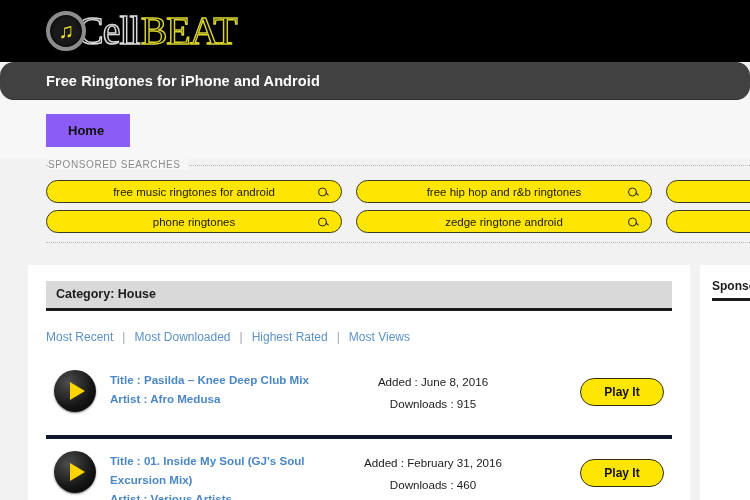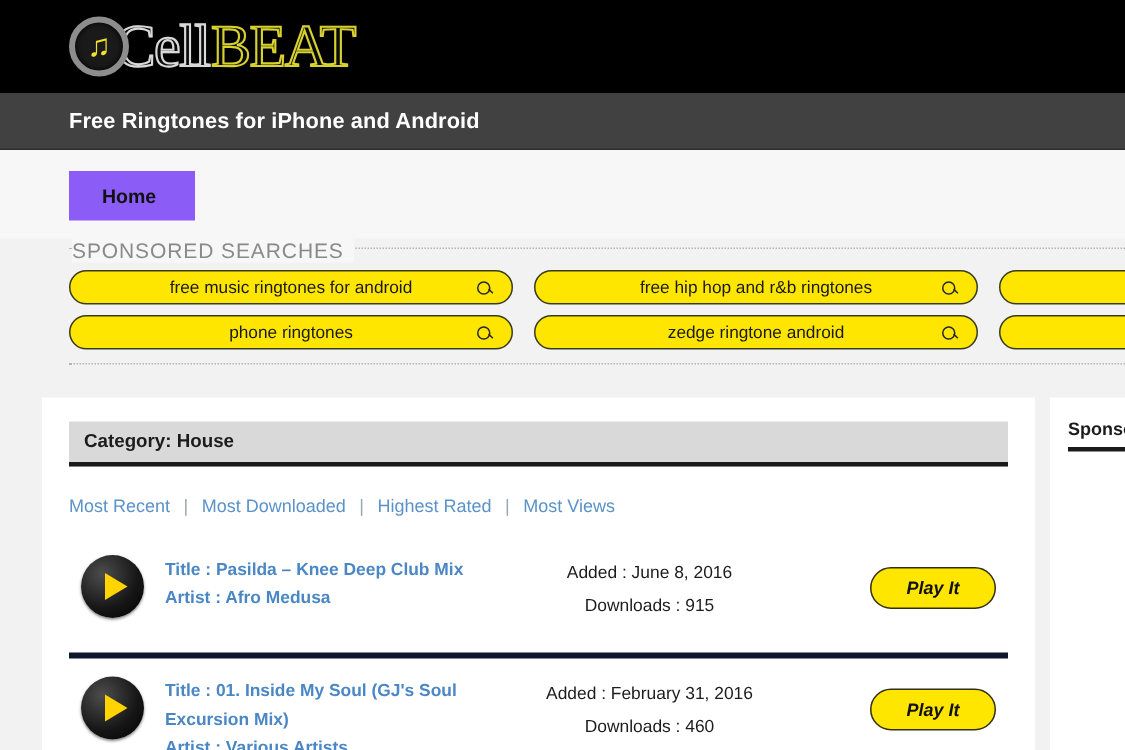--- a/index.html
+++ b/index.html
@@ -53,20 +53,21 @@
     margin-left: 1px;
   }
 
   
   .tagline-bar {
     height: 38px;
     background: #414141;
     display: flex; align-items: center;
     padding-left: 46px;
     border-bottom: 1px solid #2e2e2e;
+    border-radius: 14px;
   }
   .tagline {
     color: #fff; font-size: 14.5px; font-weight: bold;
     letter-spacing: .1px;
   }
 
   
   .nav-strip {
     background: #f7f7f7;
     padding: 14px 0 12px 46px;
@@ -90,21 +91,21 @@
     border-top: 1px dotted #b6b6b6;
     border-bottom: 1px dotted #b6b6b6;
     padding: 10px 0 9px 0;
     position: relative;
   }
   .sponsored-legend {
     position: absolute;
     top: -7px; left: 2px;
     background: #f7f7f7;
     padding-right: 7px;
-    font-size: 14px;
+    font-size: 10px;
     letter-spacing: .6px;
     color: #8a8a8a;
     text-transform: uppercase;
   }
   .ss-grid {
     display: flex; gap: 14px;
     margin-top: 4px;
   }
   .ss-col { display: flex; flex-direction: column; gap: 7px; }
   .ss-pill {
@@ -205,21 +206,20 @@
     background: #ffe600;
     border: 1.6px solid #332f12;
     border-radius: 14px;
     padding: 6px 0;
     width: 84px;
     text-align: center;
     font-size: 12px; font-weight: bold;
     color: #111;
     cursor: pointer;
     font-family: "Liberation Sans", sans-serif;
-    font-style: italic;
   }
 
   
   .sidebar {
     margin-left: 10px;
     background: #fff;
     width: 120px;
     min-height: 235px;
     padding: 14px 10px 0 12px;
     flex: none;

